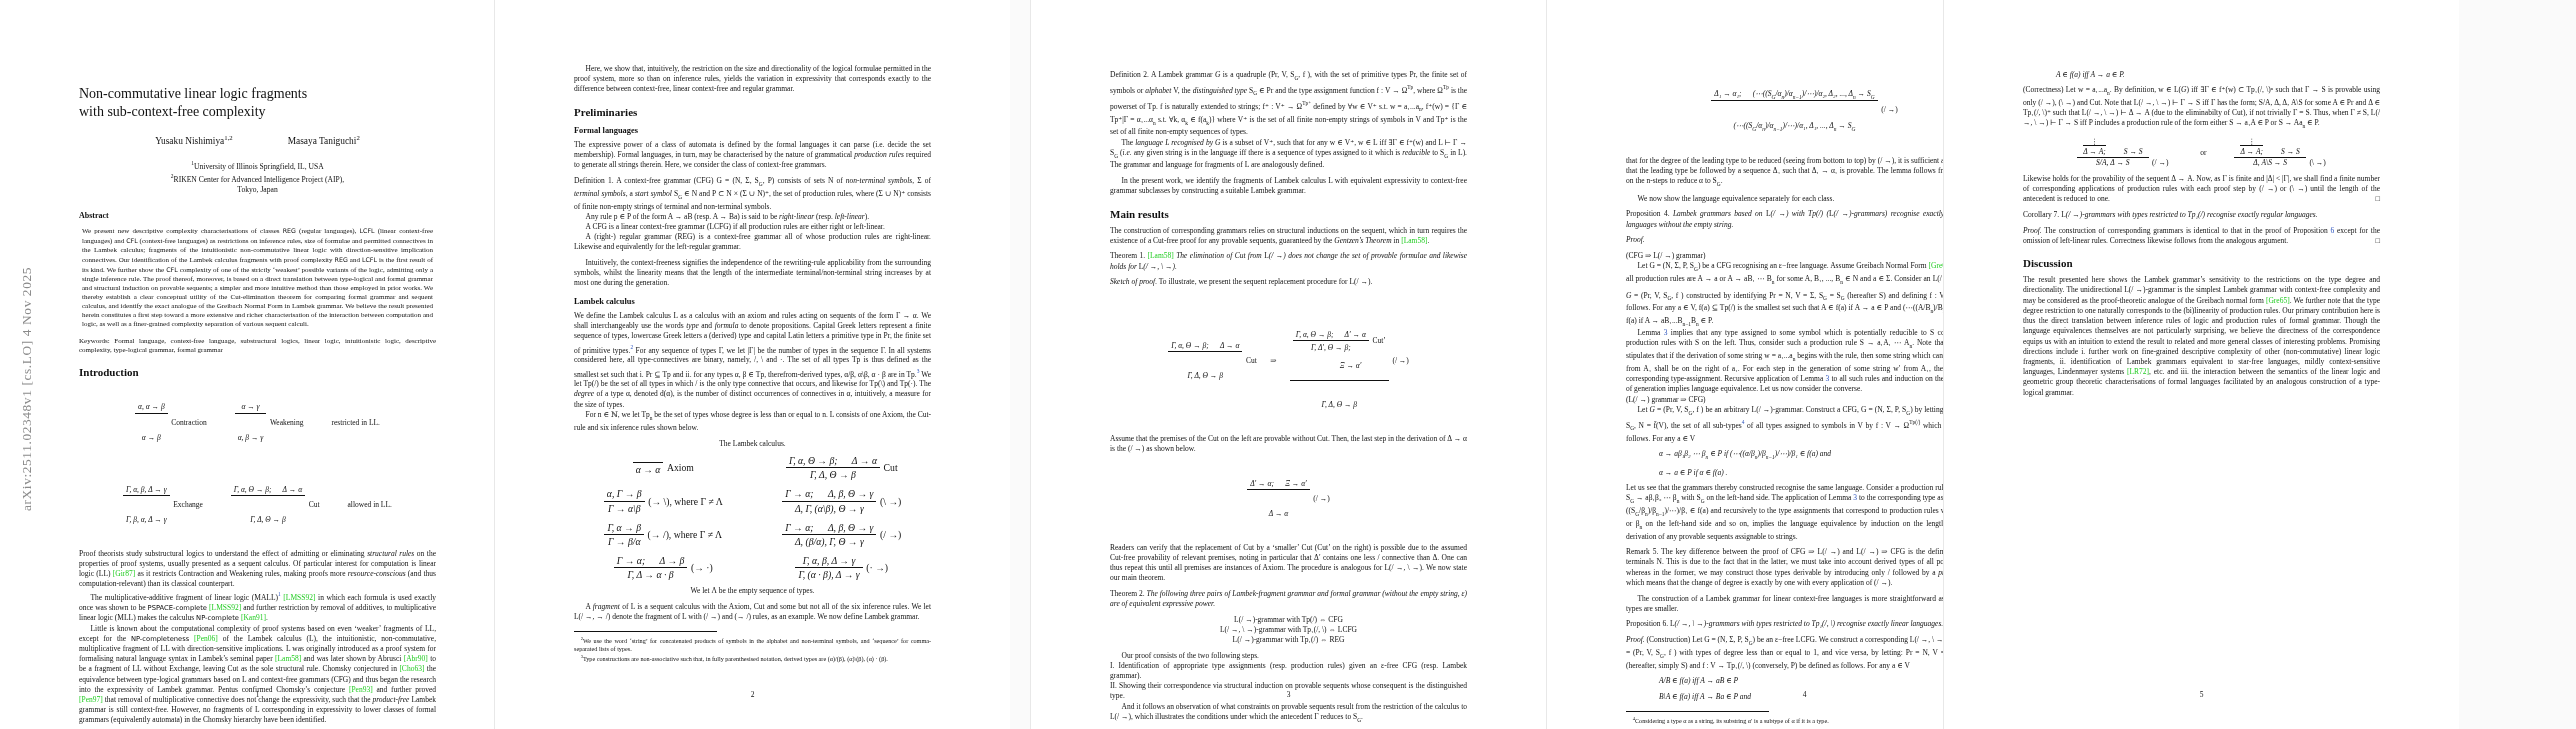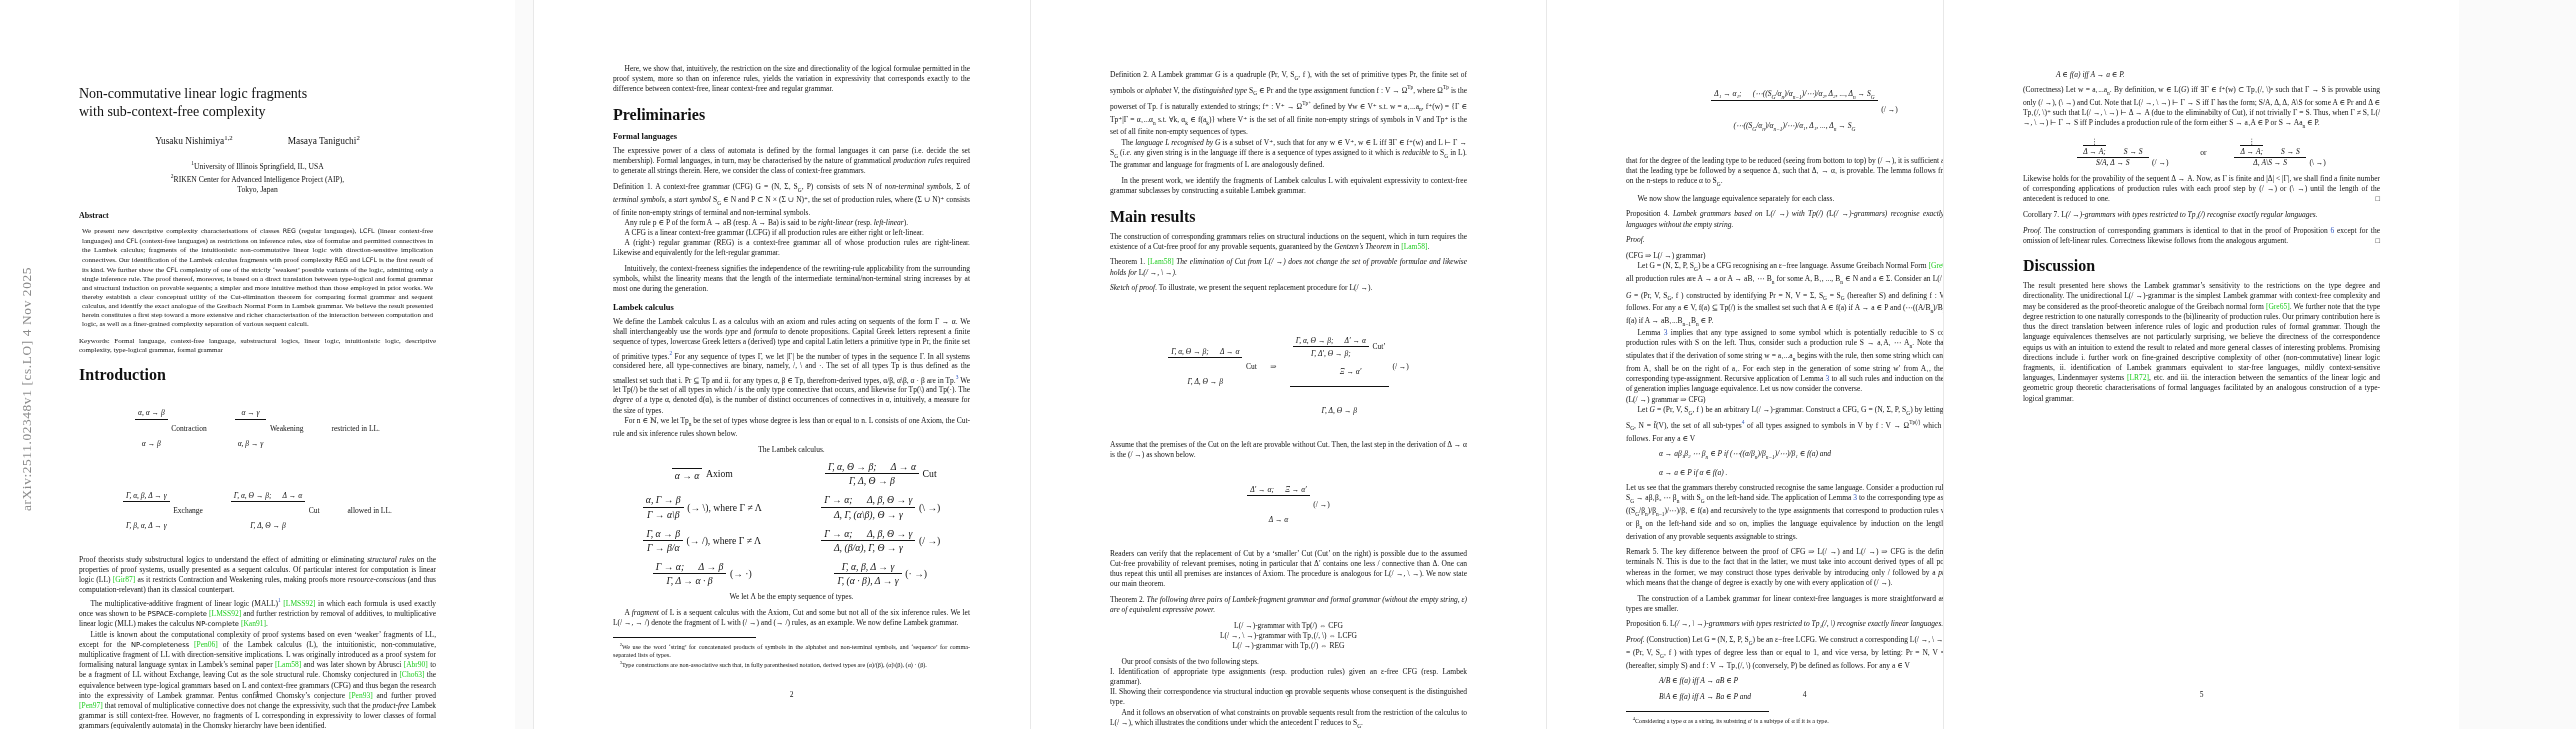--- a/index.html
+++ b/index.html
@@ -5,21 +5,21 @@
   html,body{margin:0;padding:0;background:#ffffff;}
   #canvas{position:relative;width:2576px;height:729px;background:#fafafa;overflow:hidden;
           font-family:"Liberation Serif","DejaVu Serif",serif;color:#111;}
   .page{position:absolute;top:0;width:515px;height:729px;background:#fff;overflow:hidden;border-left:0.6px solid #e8e8e8;}
   .page:first-child{border-left:none;}
   .content{margin:0 79px;}
   
   p{margin:0;text-align:justify;text-indent:11.5px;font-size:7.5px;line-height:10.2px;}
   p.noind{text-indent:0;}
   .env{margin:5.5px 0;}
-  h1.sec{font-size:16px;font-weight:bold;margin:11px 0 6px;text-indent:0;}
+  h1.sec{font-size:11px;font-weight:bold;margin:11px 0 6px;text-indent:0;}
   h2.subsec{font-size:8.4px;font-weight:bold;margin:8.5px 0 4.9px;text-indent:0;}
   .center{text-align:center;text-indent:0;}
   
   .s-b{font-weight:normal;}
   .s-i{font-style:italic;}
   .s-c{color:#22cc22;margin-top:28px;}
   .s-r{color:#2a52be;}
   .s-sf{font-family:"DejaVu Sans","Liberation Sans",sans-serif;font-size:0.9em;}
   .s-sub{vertical-align:sub;font-size:0.72em;}
   .s-sup{vertical-align:super;font-size:0.72em;}
@@ -117,21 +117,21 @@
       </div>
 
       <p class="noind"><span>Proof theorists study substructural logics to understand the effect of admitting or eliminating </span><span class="s-i">structural rules</span><span> on the properties of proof systems, usually presented as a sequent calculus. Of particular interest for computation is linear logic (</span><span class="s-b">LL</span><span>) </span><span class="s-c">[Gir87]</span><span> as it restricts Contraction and Weakening rules, making proofs more </span><span class="s-i">resource-conscious</span><span> (and thus computation-relevant) than its classical counterpart.</span></p>
       <p><span>The multiplicative-additive fragment of linear logic (</span><span class="s-b">MALL</span><span>)</span><span class="s-supr">1</span><span> </span><span class="s-c">[LMSS92]</span><span> in which each formula is used exactly once was shown to be </span><span class="s-sf">PSPACE-complete</span><span> </span><span class="s-c">[LMSS92]</span><span> and further restriction by removal of additives, to multiplicative linear logic (</span><span class="s-b">MLL</span><span>) makes the calculus </span><span class="s-sf">NP-complete</span><span> </span><span class="s-c">[Kan91]</span><span>.</span></p>
       <p><span>Little is known about the computational complexity of proof systems based on even ‘weaker’ fragments of </span><span class="s-b">LL</span><span>, except for the </span><span class="s-sf">NP-completeness</span><span> </span><span class="s-c">[Pen06]</span><span> of the Lambek calculus (</span><span class="s-b">L</span><span>), the intuitionistic, non-commutative, multiplicative fragment of </span><span class="s-b">LL</span><span> with direction-sensitive implications. </span><span class="s-b">L</span><span> was originally introduced as a proof system for formalising natural language syntax in Lambek’s seminal paper </span><span class="s-c">[Lam58]</span><span> and was later shown by Abrusci </span><span class="s-c">[Abr90]</span><span> to be a fragment of </span><span class="s-b">LL</span><span> without Exchange, leaving Cut as the sole structural rule. Chomsky conjectured in </span><span class="s-c">[Cho63]</span><span> the equivalence between type-logical grammars based on </span><span class="s-b">L</span><span> and context-free grammars (CFG) and thus began the research into the expressivity of Lambek grammar. Pentus confirmed Chomsky’s conjecture </span><span class="s-c">[Pen93]</span><span> and further proved </span><span class="s-c">[Pen97]</span><span> that removal of multiplicative connective does not change the expressivity, such that the </span><span class="s-i">product-free</span><span> Lambek grammar is still context-free. However, no fragments of </span><span class="s-b">L</span><span> corresponding in expressivity to lower classes of formal grammars (equivalently automata) in the Chomsky hierarchy have been identified.</span></p>
 
     </div>
     <div class="pageno">1</div>
   </div>
 
-  <div class="page" style="left:533px">
+  <div class="page" style="left:494px">
     <div class="content" style="padding-top:64px">
       <p>Here, we show that, intuitively, the restriction on the size and directionality of the logical formulae permitted in the proof system, more so than on inference rules, yields the variation in expressivity that corresponds exactly to the difference between context-free, linear context-free and regular grammar.</p>
       <h1 class="sec">Preliminaries</h1>
       <h2 class="subsec">Formal languages</h2>
       <p class="noind"><span>The expressive power of a class of automata is defined by the formal languages it can parse (i.e. decide the set membership). Formal languages, in turn, may be characterised by the nature of grammatical </span><span class="s-i">production rules</span><span> required to generate all strings therein. Here, we consider the class of context-free grammars.</span></p>
       <div class="env">
         <p class="noind"><span class="s-b">Definition 1.</span><span> A context-free grammar (CFG) </span><span class="s-b">G</span><span> = (N, Σ, S</span><span class="s-sub">G</span><span>, P) consists of sets N of </span><span class="s-i">non-terminal symbols</span><span>, Σ of </span><span class="s-i">terminal symbols</span><span>, a </span><span class="s-i">start symbol</span><span> S</span><span class="s-sub">G</span><span> ∈ N and P ⊂ N × (Σ ∪ N)⁺, the set of production rules, where (Σ ∪ N)⁺ consists of finite non-empty strings of terminal and non-terminal symbols.</span></p>
         <p><span>Any rule p ∈ P of the form A → aB (resp. A → Ba) is said to be </span><span class="s-i">right-linear</span><span> (resp. </span><span class="s-i">left-linear</span><span>).</span></p>
         <p>A CFG is a linear context-free grammar (LCFG) if all production rules are either right or left-linear.</p>
         <p>A (right-) regular grammar (REG) is a context-free grammar all of whose production rules are right-linear. Likewise and equivalently for the left-regular grammar.</p>

